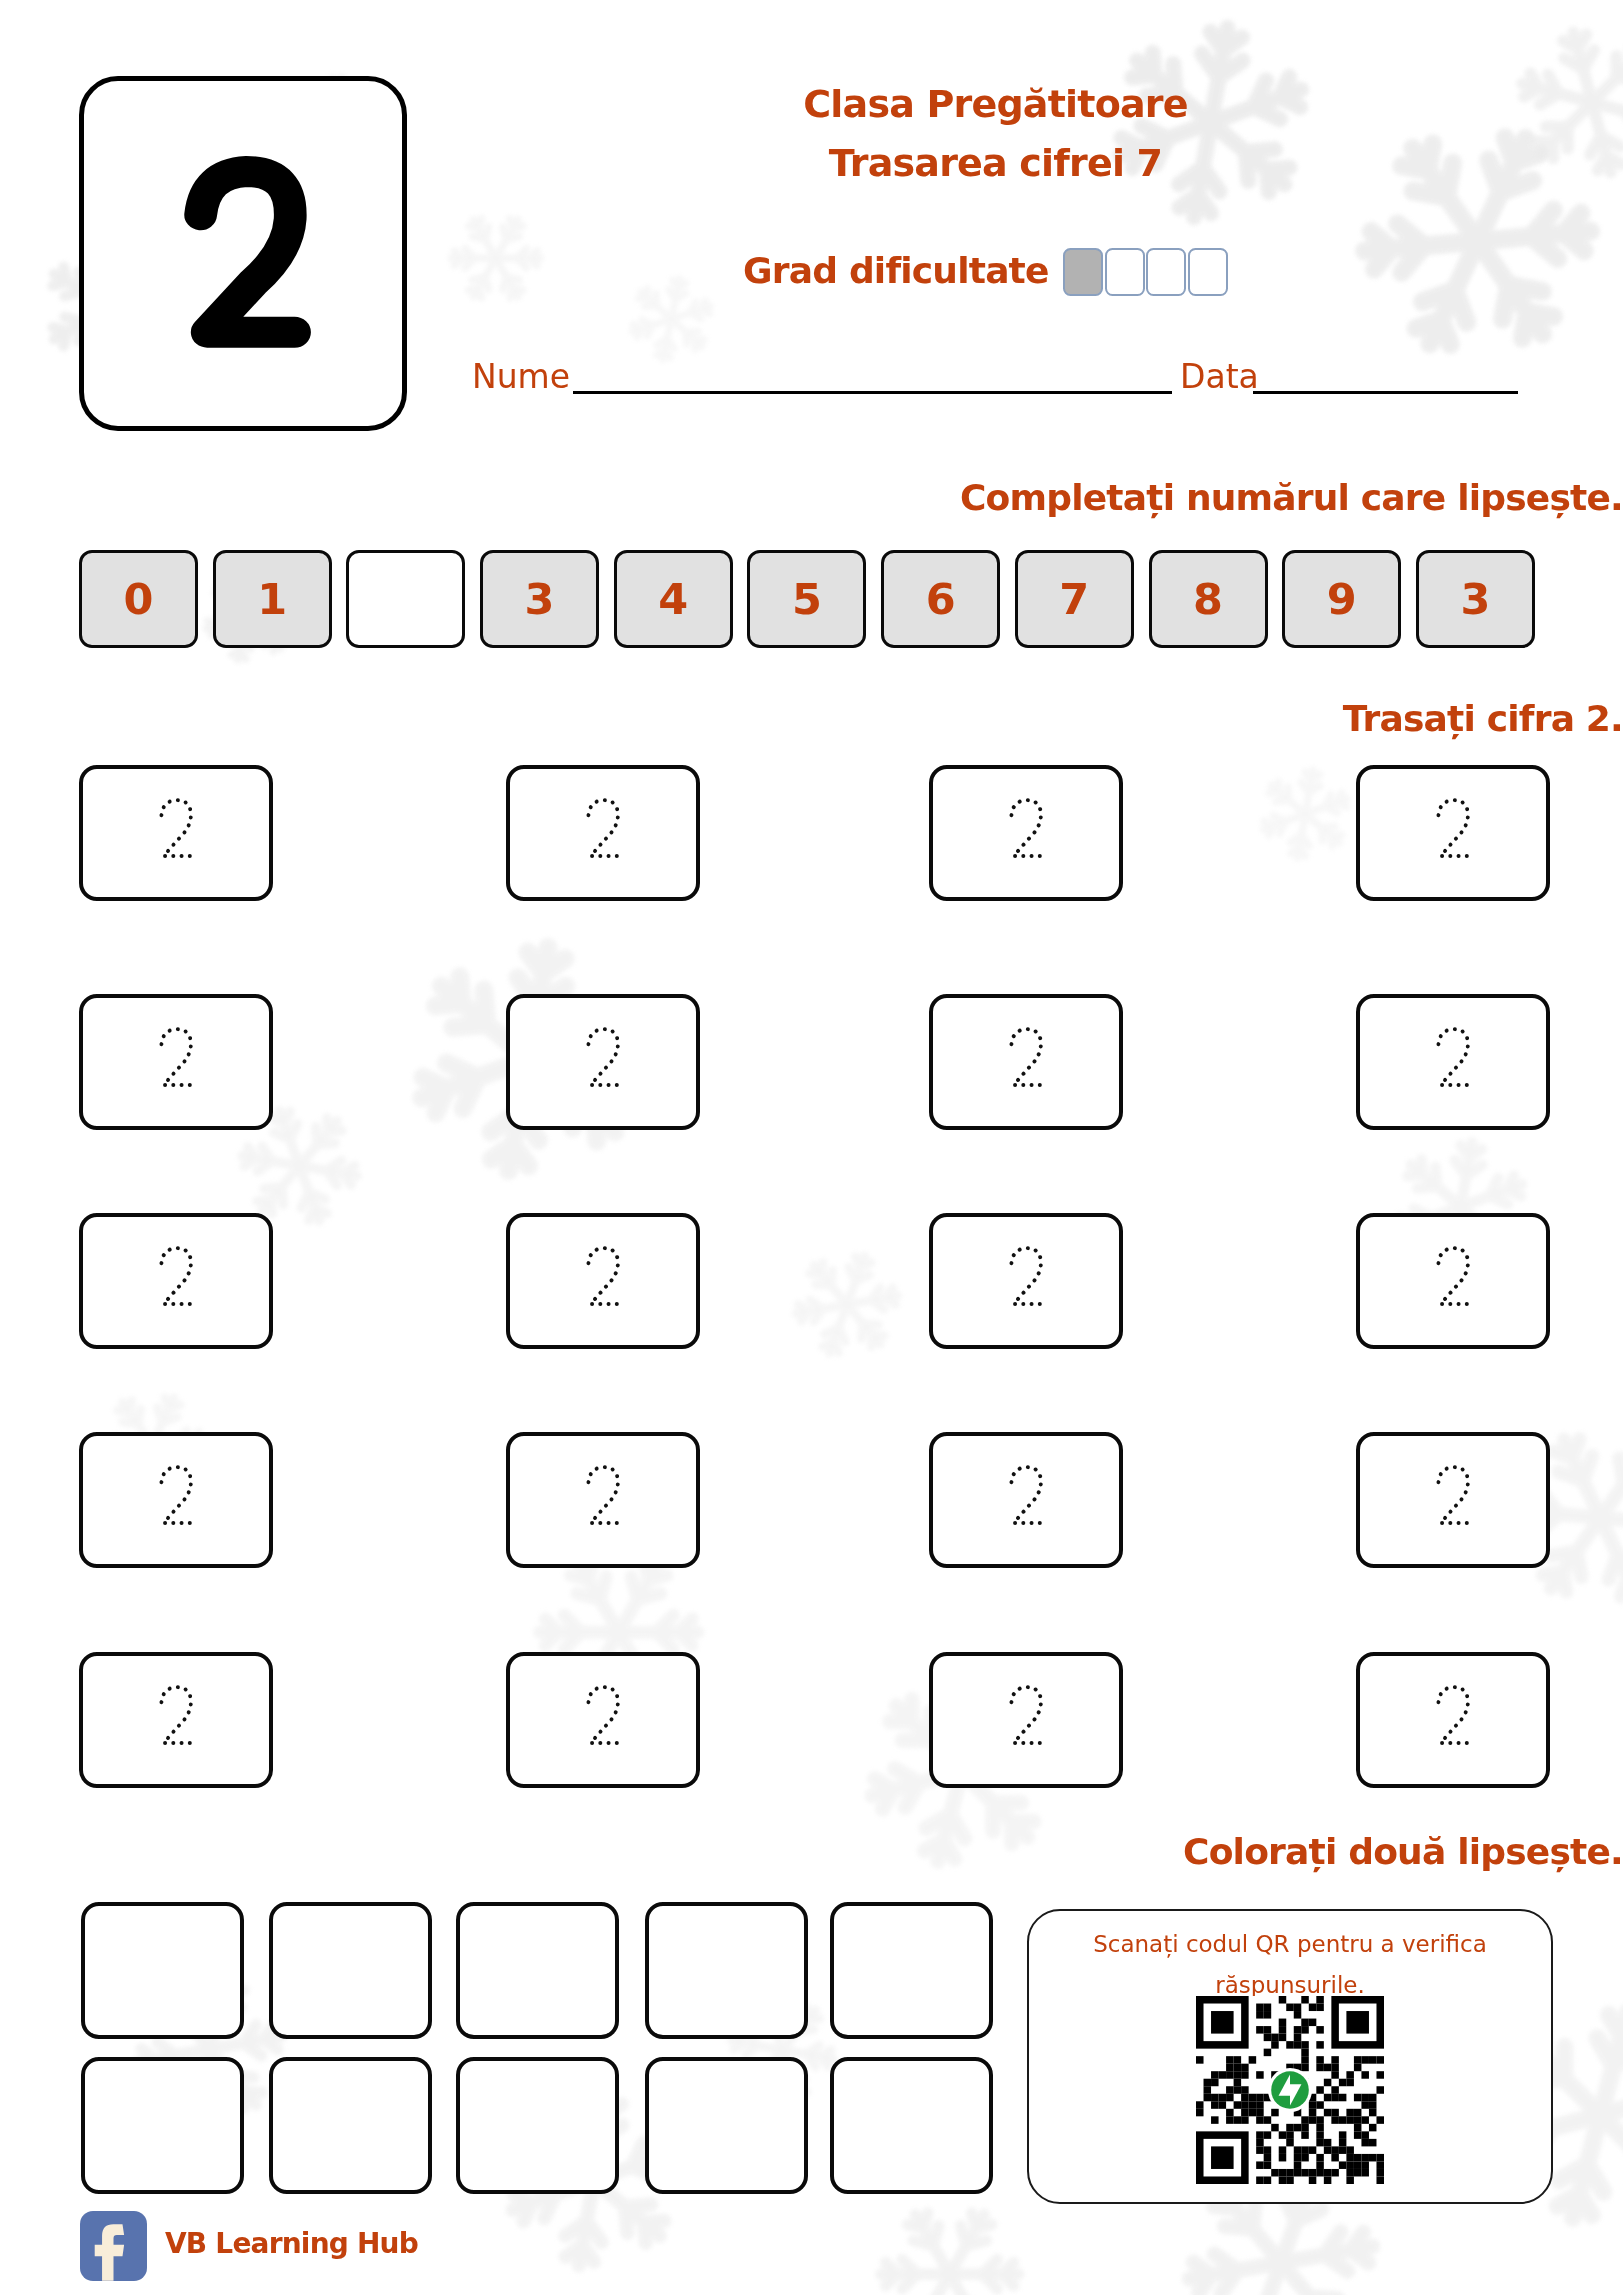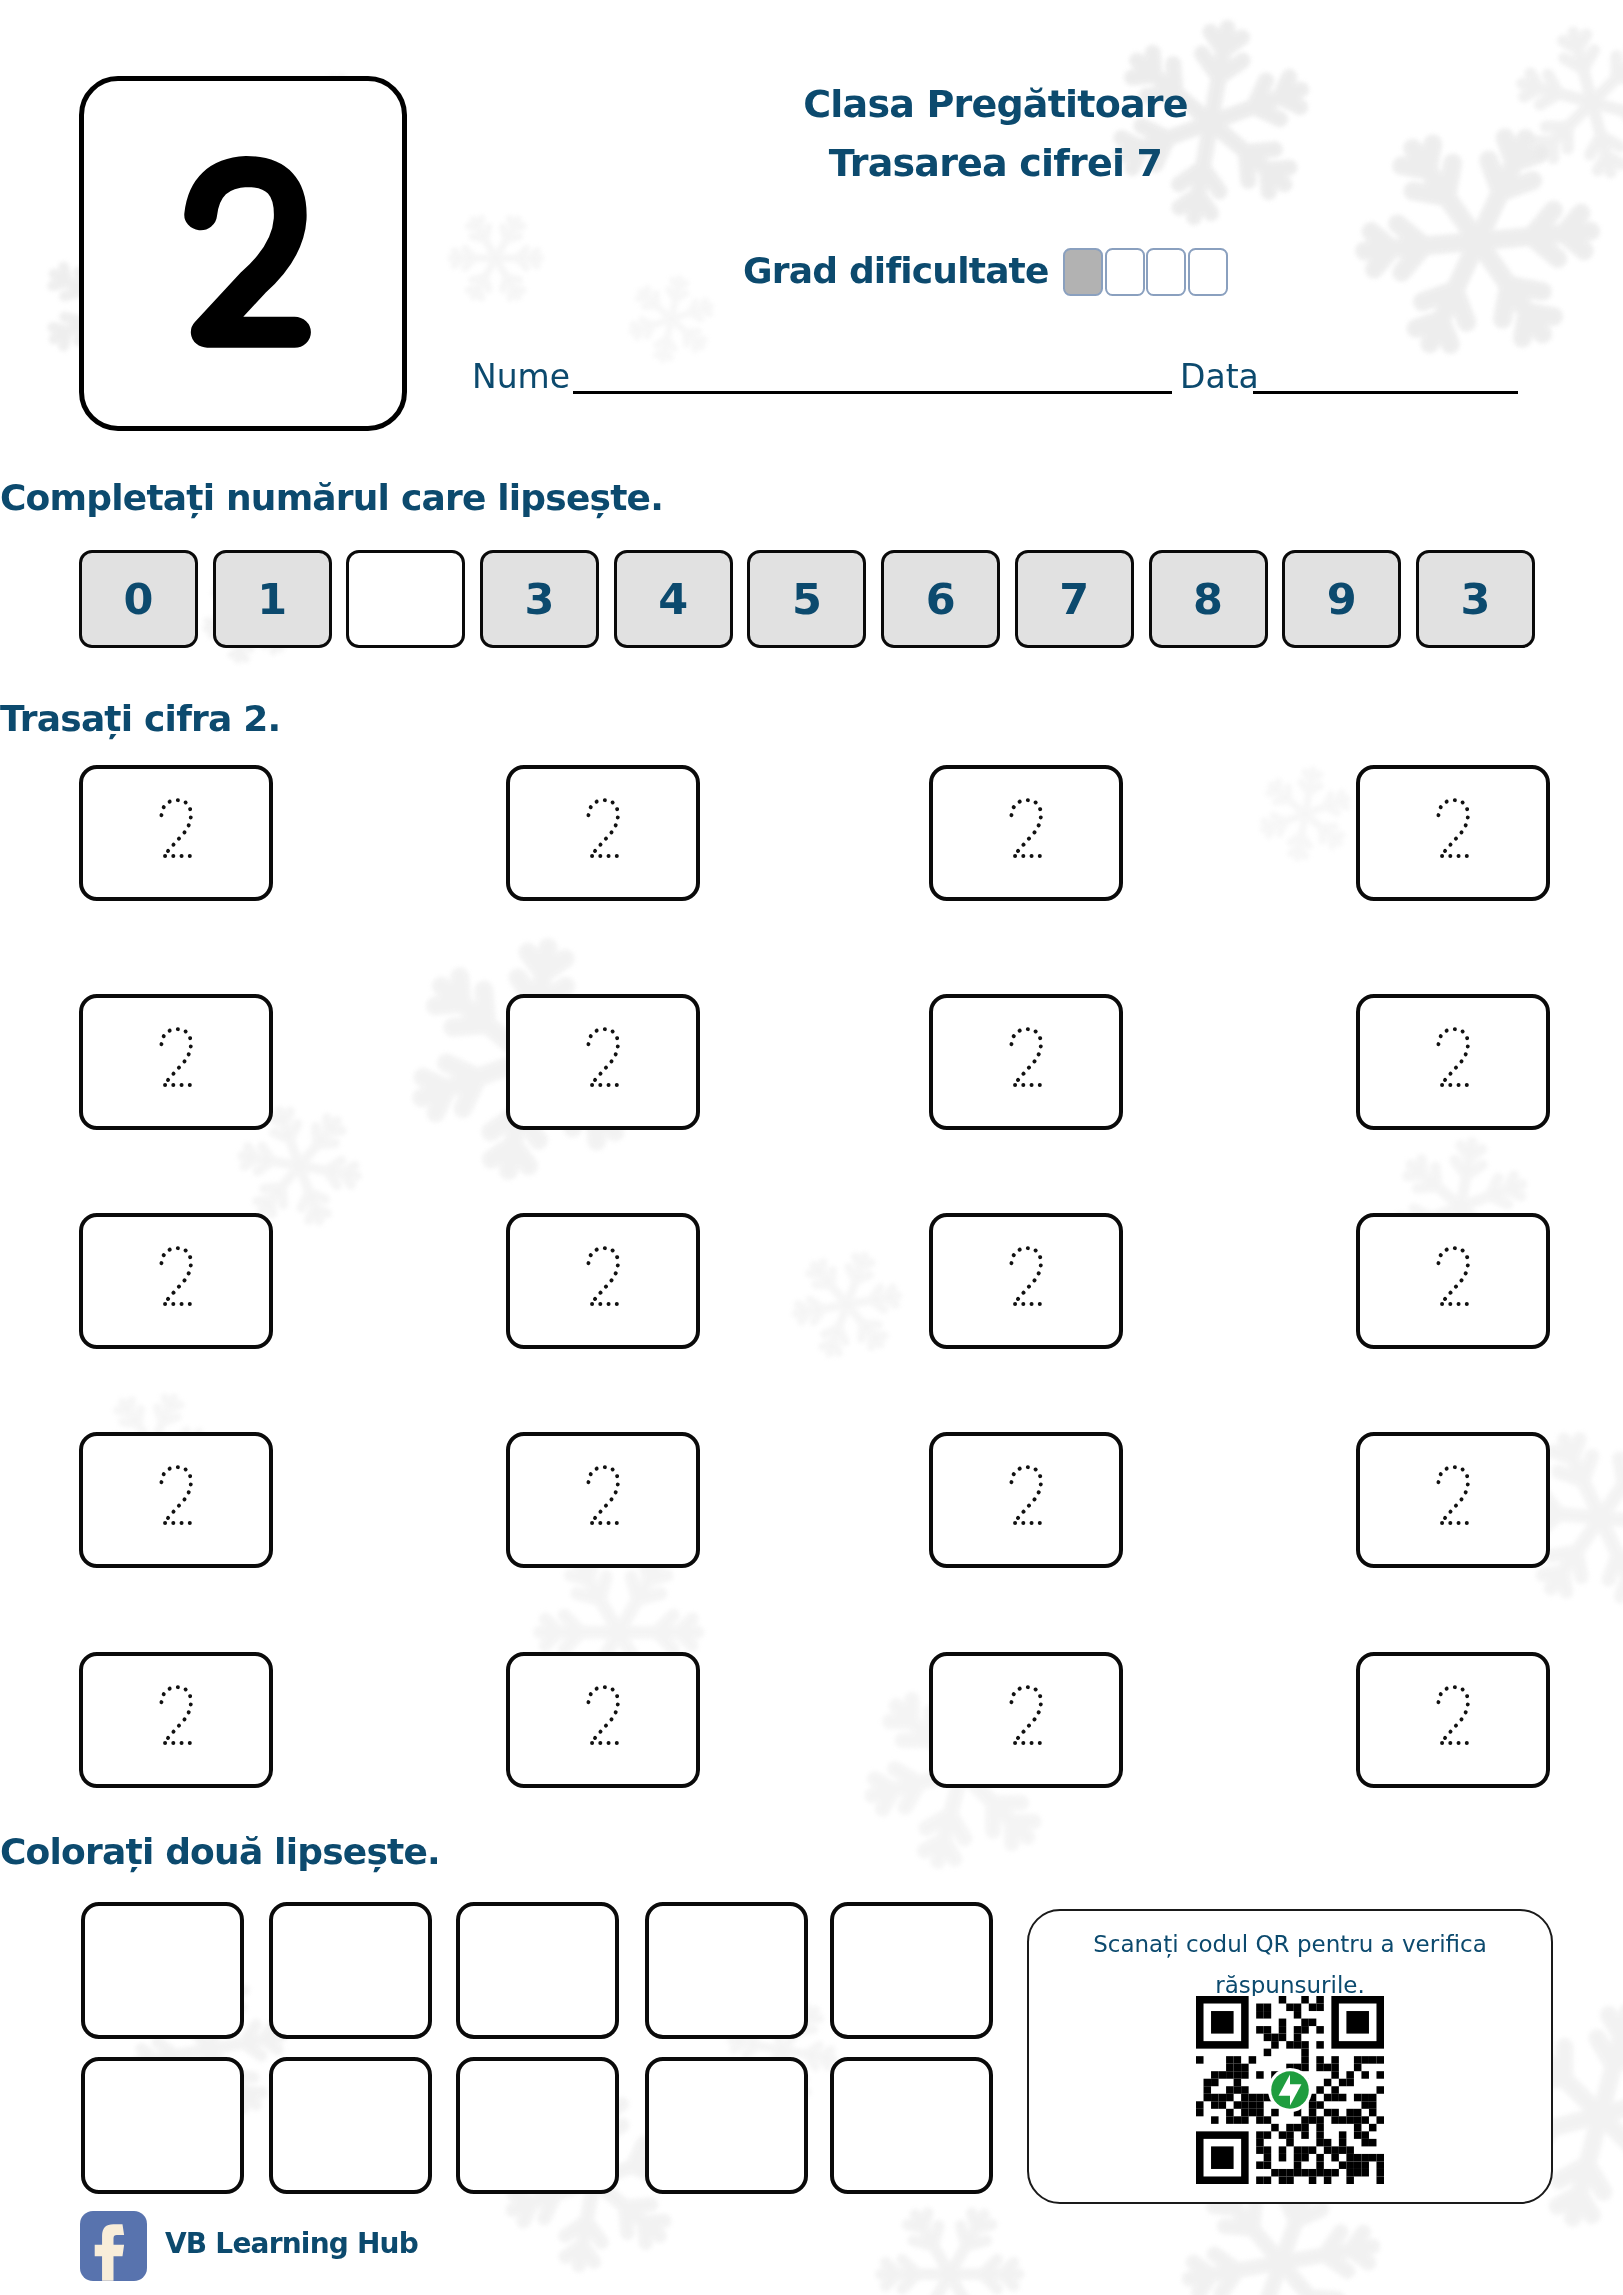--- a/index.html
+++ b/index.html
@@ -1,17 +1,17 @@
 <!DOCTYPE html>
 <html style="font-size:13px"><head>
 <meta charset="utf-8">
 <style>
   html,body{margin:0;padding:0;background:#fff;}
   .page{position:relative;width:1623px;height:2295px;background:#ffffff;overflow:hidden;
-        font-family:"DejaVu Sans",sans-serif;color:#0c4a6e;}
+        font-family:"DejaVu Sans",sans-serif;color:#c2410c;}
   .abs{position:absolute;}
   .flake{position:absolute;filter:blur(2px);pointer-events:none;}
 
   
   .big-card{left:79px;top:76px;width:318px;height:345px;border:5.7px solid #000;border-radius:39px;background:#fff;}
 
   
   .title-line{left:458px;width:1075px;text-align:center;font-weight:bold;font-size:38px;letter-spacing:-0.8px;}
   .t1{top:82px;} .t2{top:141px;}
 
@@ -19,21 +19,21 @@
   .diff-label{left:743px;top:250px;font-weight:bold;font-size:36px;letter-spacing:-0.8px;}
   .diff-squares{left:1063px;top:248px;display:flex;gap:1.6px;}
   .diff-sq{width:36px;height:44px;border:2.5px solid #8aa0bf;border-radius:7.4px;background:#fff;}
   .diff-sq.filled{background:#b2b2b2;}
 
   
   .nd-label{top:357px;font-size:33px;}
   .nd-line{top:357px;height:34px;border-bottom:3.3px solid #000;}
 
   
-  .heading{left:0;width:1623px;text-align:left;font-weight:bold;font-size:36px;letter-spacing:-0.8px;}
+  .heading{left:0;width:1623px;text-align:right;font-weight:bold;font-size:36px;letter-spacing:-0.8px;}
 
   
   .num-row{left:79px;top:550px;display:flex;gap:14.7px;}
   .num-cell{width:113px;height:92px;border:3.3px solid #0a0a0a;border-radius:13px;background:#e1e1e1;
             display:flex;align-items:center;justify-content:center;font-size:43px;font-weight:600;}
   .num-cell.blank{background:#ffffff;}
 
   
   .trace-box{border:4.1px solid #0a0a0a;border-radius:18px;background:#fff;display:flex;justify-content:center;}
   .color-box{border:4.1px solid #0a0a0a;border-radius:18px;background:#fff;}

